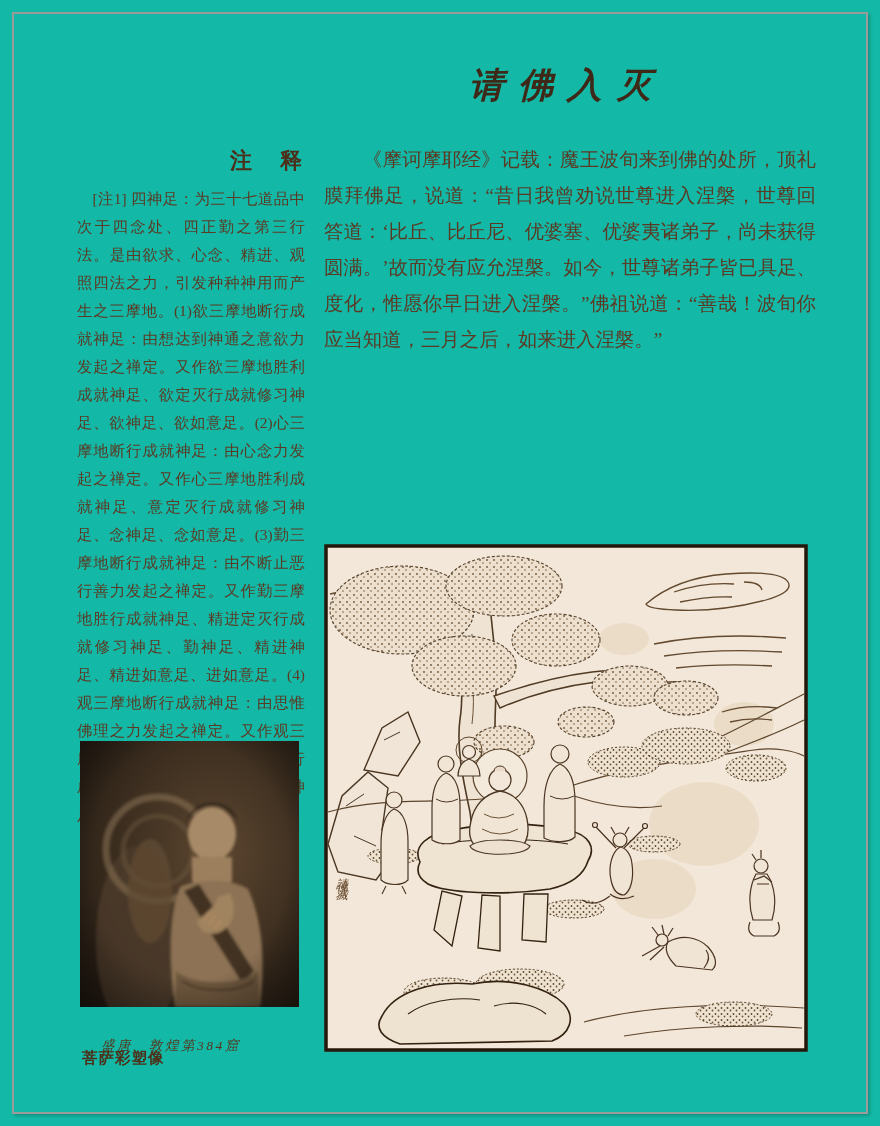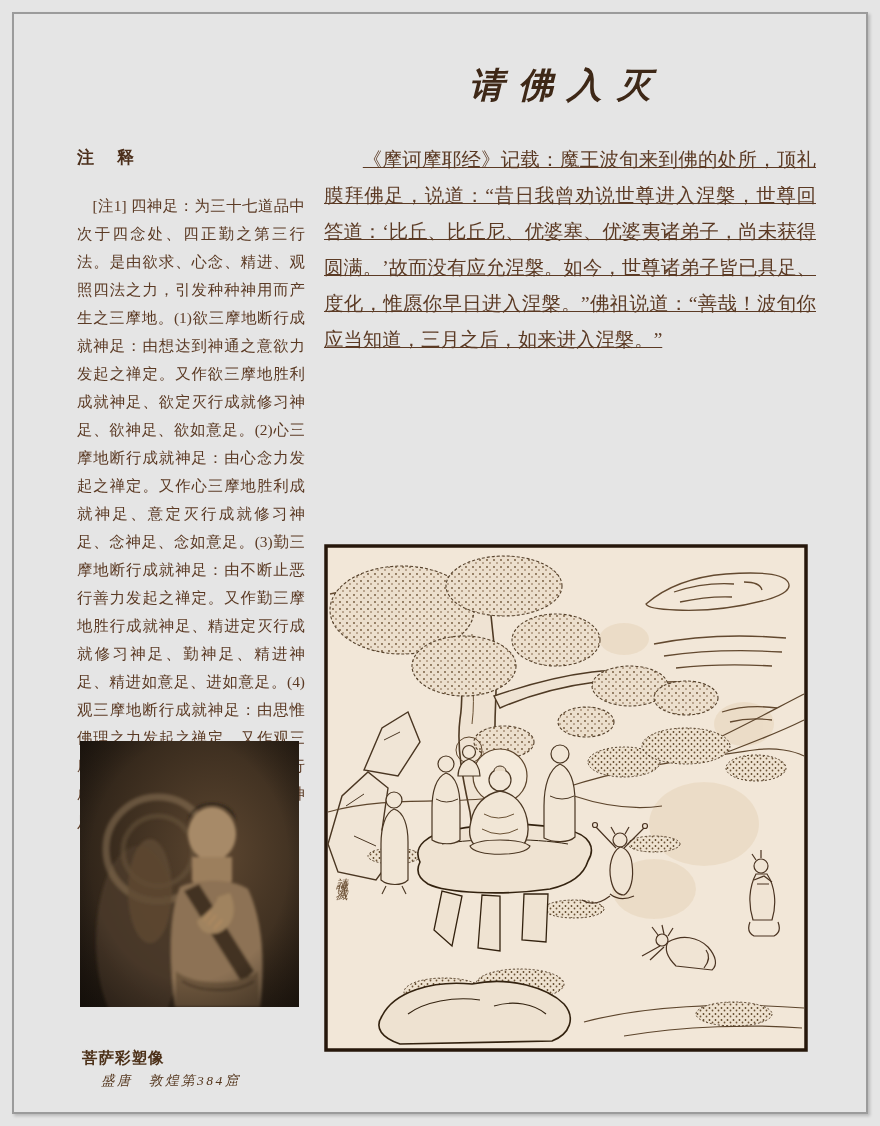--- a/index.html
+++ b/index.html
@@ -1,48 +1,48 @@
 <!DOCTYPE html>
 <html><head>
 <meta charset="utf-8">
 <style>
   html,body { margin:0; padding:0; background:#ffffff; }
   .page {
-    position:relative; width:880px; height:1126px; background:#e5e5e5;
+    position:relative; width:880px; height:1126px; background:#14b8a6;
     font-family:"Liberation Serif","DejaVu Serif",serif; overflow:hidden;
   }
   .frame {
     position:absolute; left:12px; top:12px; width:852px; height:1098px;
     border:2px solid #9b9b9b; box-shadow:2px 2px 3px rgba(0,0,0,0.20);
     pointer-events:none;
   }
   .title {
     position:absolute; left:324px; top:62px; width:486px; text-align:center;
     font-size:35px; font-weight:bold; font-style:italic; letter-spacing:14px;
     color:#3e2817;
   }
   .notes { position:absolute; left:77px; top:146px; width:228px; color:#5b3a24; }
-  .notes-header { font-size:17px; font-weight:bold; letter-spacing:3px; margin-bottom:23px; color:#4c2f1b; }
+  .notes-header { font-size:22px; font-weight:bold; letter-spacing:3px; margin-bottom:9px; color:#4c2f1b;text-align:right; }
   .notes-body { font-size:15.4px; line-height:28px; text-align:justify; text-indent:1em; }
   .main { position:absolute; left:324px; top:142px; width:492px; color:#5b3a24; }
-  .main p { margin:0; font-size:19.4px; line-height:36px; text-align:justify; text-indent:2em;text-decoration:underline; }
+  .main p { margin:0; font-size:19.4px; line-height:36px; text-align:justify; text-indent:2em; }
   .illustration { position:absolute; left:324px; top:544px; width:484px; height:508px; }
   .illustration svg { display:block; }
   .ill-label {
     position:absolute; left:10px; top:324px; writing-mode:vertical-rl;
     font-size:11.5px; letter-spacing:4px; color:#6a4e32; font-style:italic;
   }
   .photo { position:absolute; left:80px; top:741px; width:219px; height:266px; }
   .caption-title {
     position:absolute; left:82px; top:1048px; font-size:15.5px; font-weight:bold;
     color:#4c3018; letter-spacing:1px;
   }
   .caption-detail {
     position:absolute; left:101px; top:1037px; font-size:13.5px; font-style:italic;
-    color:#54361d; letter-spacing:2.5px;margin-top:35px;
+    color:#54361d; letter-spacing:2.5px;
   }
 </style>
 </head>
 <body>
 
 <div class="page">
   <div class="frame"></div>
 
   <div class="title">请佛入灭</div>
 

